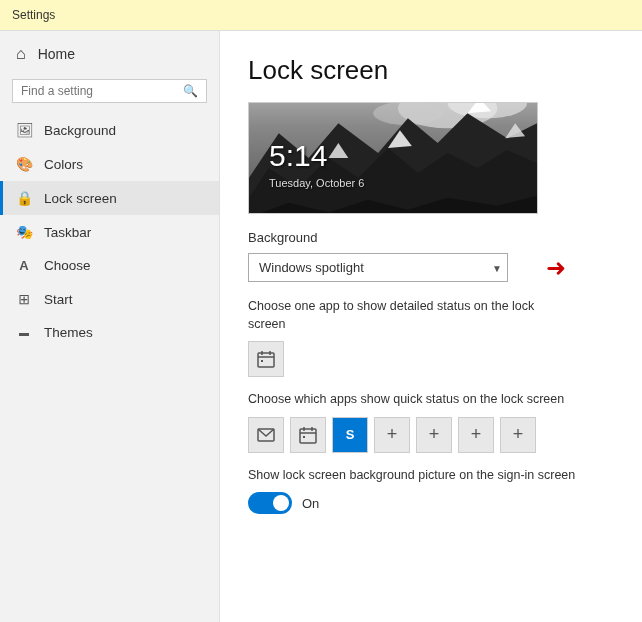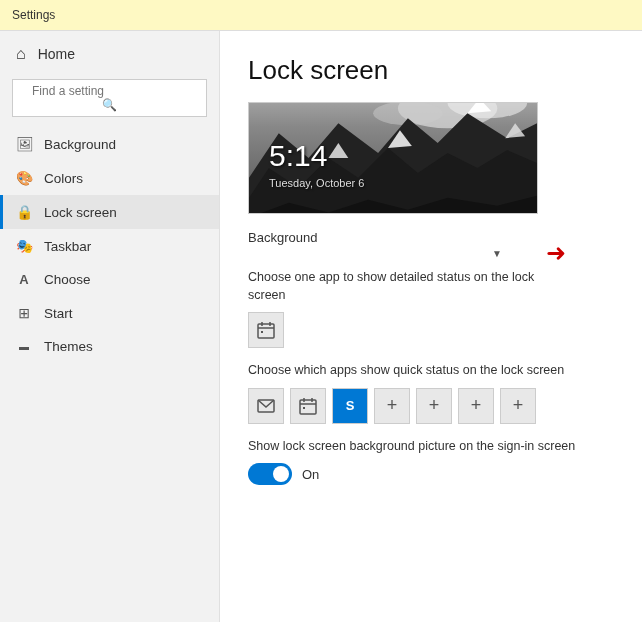--- a/index.html
+++ b/index.html
@@ -46,21 +46,20 @@
       margin-right: 12px;
       font-size: 16px;
     }
     .search-box {
       margin: 6px 12px 10px;
       display: flex;
       align-items: center;
       border: 1px solid #ccc;
       background: #fff;
       padding: 4px 8px;
-      flex-direction: column;
     }
     .search-box input {
       border: none;
       outline: none;
       font-size: 12px;
       flex: 1;
       background: transparent;
       color: #555;
     }
     .search-box .search-icon {
@@ -351,20 +350,25 @@
         <polygon points="0,140 40,125 80,135 120,122 160,132 200,120 250,128 290,118 290,160 0,160" fill="#111"></polygon>
       </svg>
       <div class="preview-time">5:14</div>
       <div class="preview-date">Tuesday, October 6</div>
     </div>
 
     
     <div class="background-section">
       <div class="section-label">Background</div>
       <div class="dropdown-wrapper">
+        <select class="dropdown-select">
+          <option>Windows spotlight</option>
+          <option>Picture</option>
+          <option>Slideshow</option>
+        </select>
         <span class="dropdown-arrow">▼</span>
 
         <span class="red-arrow" style="color:#cc0000;font-size:24px;position:absolute;right:-28px;top:50%;transform:translateY(-50%);">➜</span>
       </div>
     </div>
 
     
     <div class="status-section">
       <div class="status-section-label">Choose one app to show detailed status on the lock screen</div>
       <div class="app-icons-row">

